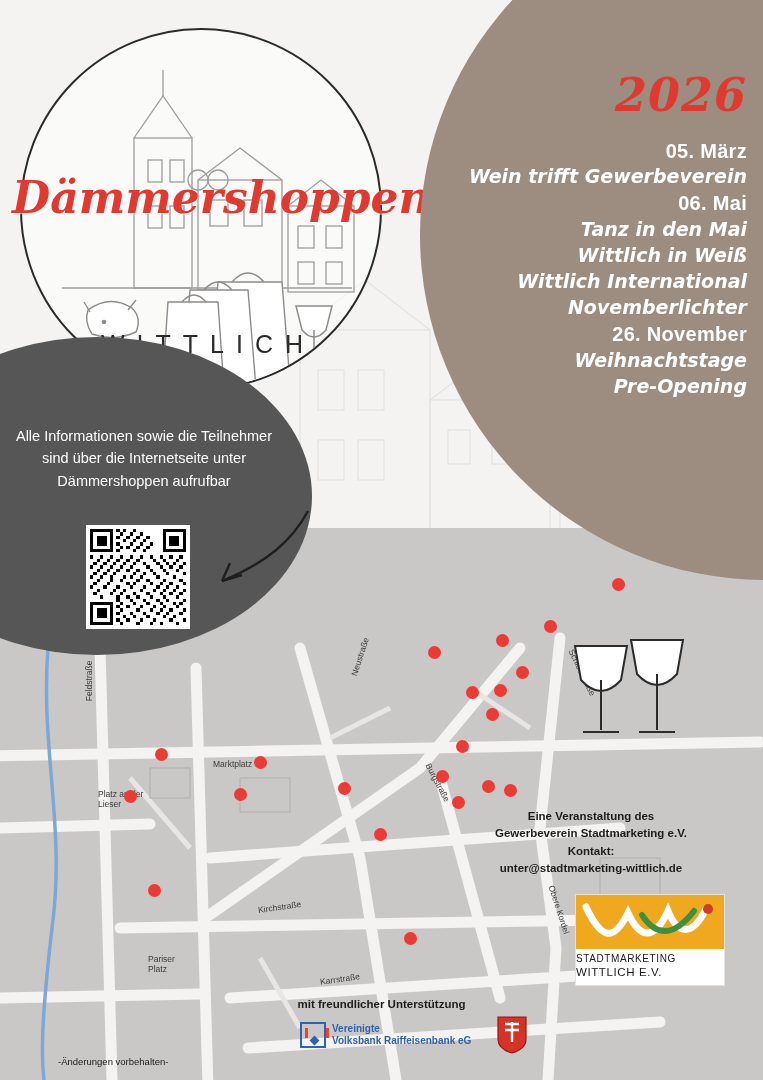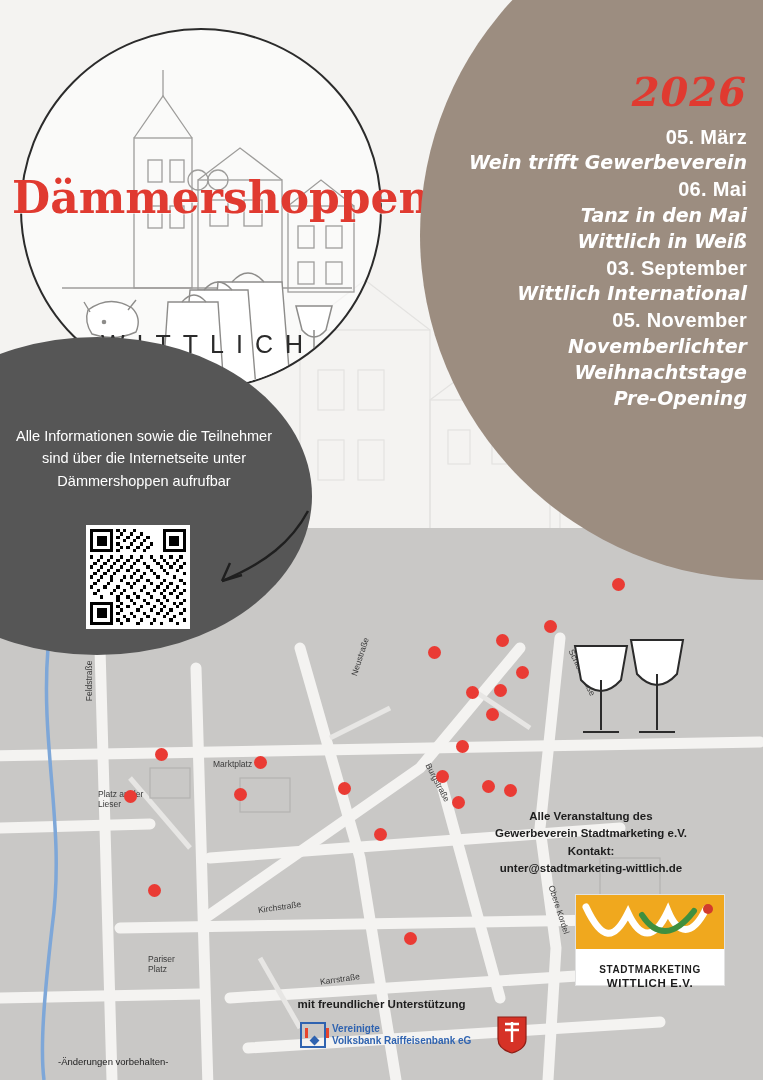--- a/index.html
+++ b/index.html
@@ -53,20 +53,21 @@
     border-radius: 50%;
     border: 2.5px solid #2b2b2b;
     background: rgba(255,255,255,0.55);
     overflow: hidden;
   }
   .logo-title {
     position: absolute;
     left: 12px; top: 172px;
     width: 450px;
     font-family: "DejaVu Serif", serif;
+    font-style: italic;
     font-weight: bold;
     font-size: 44px;
     color: #e03a30;
     letter-spacing: 0px;
     text-shadow: 0 1px 0 rgba(255,255,255,0.6);
   }
   .logo-sub {
     position: absolute;
     left: 28px; top: 330px;
     width: 360px;
@@ -89,24 +90,24 @@
     position: absolute;
     right: 16px; top: 72px;
     width: 340px;
     text-align: right;
     color: #ffffff;
   }
   .year {
     font-family: "DejaVu Serif", serif;
     font-style: italic;
     font-weight: bold;
-    font-size: 40px;
+    font-size: 46px;
     color: #e03a30;
     line-height: 1;
-    margin-bottom: 12px;
+    margin-bottom: 20px;
     letter-spacing: 1px;
   }
   .date-d {
     font-size: 20px;
     font-weight: bold;
     line-height: 1.32;
     letter-spacing: 0.3px;
   }
   .date-t {
     font-size: 19px;
@@ -171,24 +172,23 @@
     height: 54px;
     background: #f0a81e;
     position: relative;
     overflow: hidden;
   }
   .sm-logo .top .w {
     position: absolute; left: 6px; top: 6px;
     width: 138px; height: 44px;
   }
   .sm-logo .txt {
-    text-align: center;
-    padding-top: 14px;
+    padding-top: 3px;
     font-size: 10px;
-    font-weight: bold;
+    font-weight: normal;
     letter-spacing: 0.6px;
     color: #1b1b1b;
     line-height: 1.3;
   }
   .sm-logo .txt .b { font-size: 11.5px; }
 
   .glasses {
     position: absolute;
     right: 68px; top: 636px;
     width: 130px; height: 120px;
@@ -408,24 +408,23 @@
 
   <div class="brown-circle"></div>
   <div class="dates">
     <div class="year">2026</div>
     <div id="events-holder">
         <div class="date-d">05. März</div>
         <div class="date-t">Wein trifft Gewerbeverein</div>
         <div class="date-d">06. Mai</div>
         <div class="date-t">Tanz in den Mai</div>
         <div class="date-t">Wittlich in Weiß</div>
-        <div class="date-d">03. September</div>
         <div class="date-t">Wittlich International</div>
-        <div class="date-d">05. November</div>
         <div class="date-t">Novemberlichter</div>
+        <div class="date-d">26. November</div>
         <div class="date-t">Weihnachtstage</div>
         <div class="date-t">Pre-Opening</div>
       </div>
   </div>
 
   <div class="grey-circle"></div>
   <div class="grey-inner">Alle Informationen sowie die
 Teilnehmer sind über
 die Internetseite unter
 Dämmershoppen aufrufbar</div>
@@ -640,21 +639,21 @@
       <path d="M10 10 h52 l-6 34 q-20 22 -40 0 z"></path>
       <path d="M36 44 v50"></path>
       <path d="M18 96 h36"></path>
       <path d="M66 4 h52 l-6 34 q-20 22 -40 0 z"></path>
       <path d="M92 38 v56"></path>
       <path d="M74 96 h36"></path>
     </g>
   </svg>
 
   <div class="org-text">
-    <div>Alle Veranstaltung des</div>
+    <div>Eine Veranstaltung des</div>
     <div>Gewerbeverein Stadtmarketing e.V.</div>
     <div>Kontakt:</div>
     <div>unter@stadtmarketing-wittlich.de</div>
   </div>
 
   <div class="sm-logo">
     <div class="top">
       <svg class="w" viewBox="0 0 138 44">
         <path d="M4 6 C20 40 32 40 46 12 C58 38 72 40 86 10 C96 34 110 36 124 8" fill="none" stroke="#ffffff" stroke-width="7" stroke-linecap="round"></path>
         <path d="M60 14 C74 36 92 36 112 10" fill="none" stroke="#3f8f3f" stroke-width="6" stroke-linecap="round"></path>

